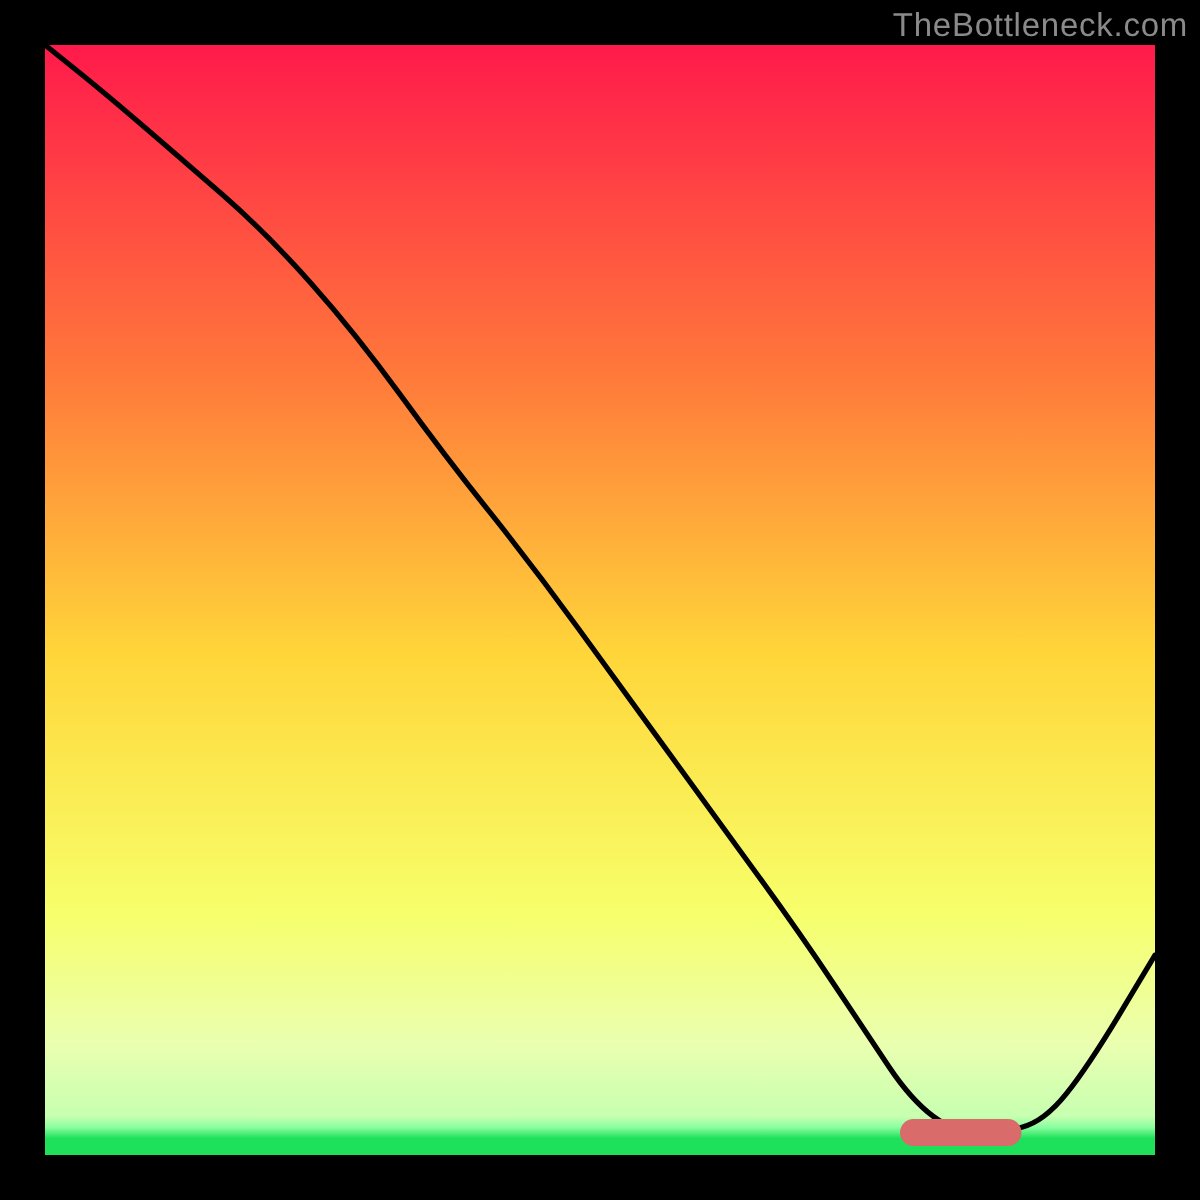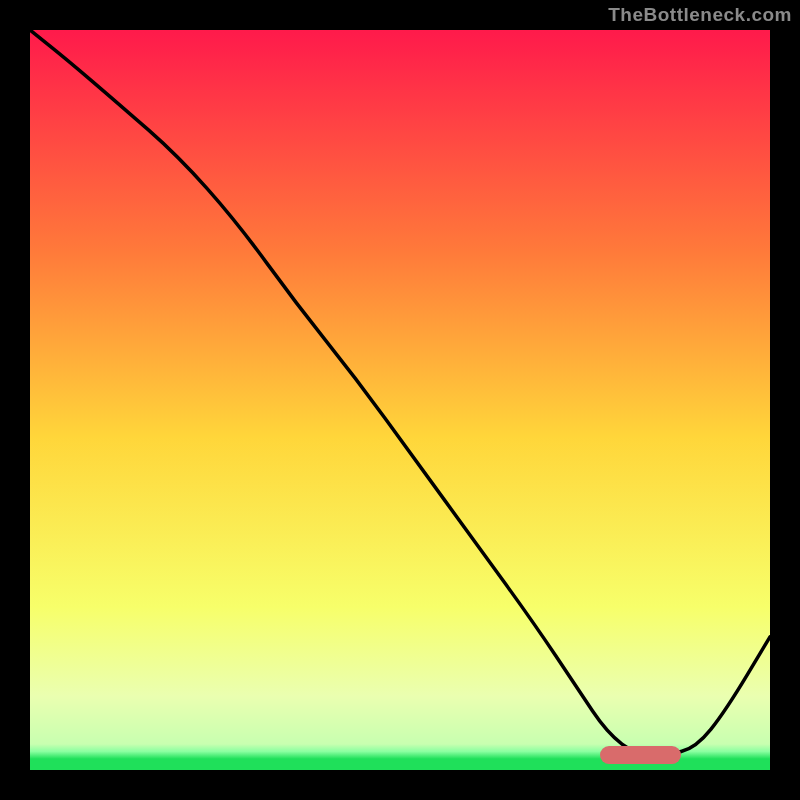--- a/index.html
+++ b/index.html
@@ -8,22 +8,22 @@
     position: relative;
     width: 800px;
     height: 800px;
     background: #000;
   }
   .attribution {
     position: absolute;
     top: 4px;
     right: 8px;
     font-family: Arial, Helvetica, sans-serif;
-    font-size: 19px;
-    font-weight: bold;
+    font-size: 22px;
+    font-weight: normal;
     color: #8a8a8a;
     letter-spacing: 0.5px;
     z-index: 5;
     text-align: right;
   }
   .plot {
     position: absolute;
     left: 30px;
     top: 30px;
     width: 740px;

